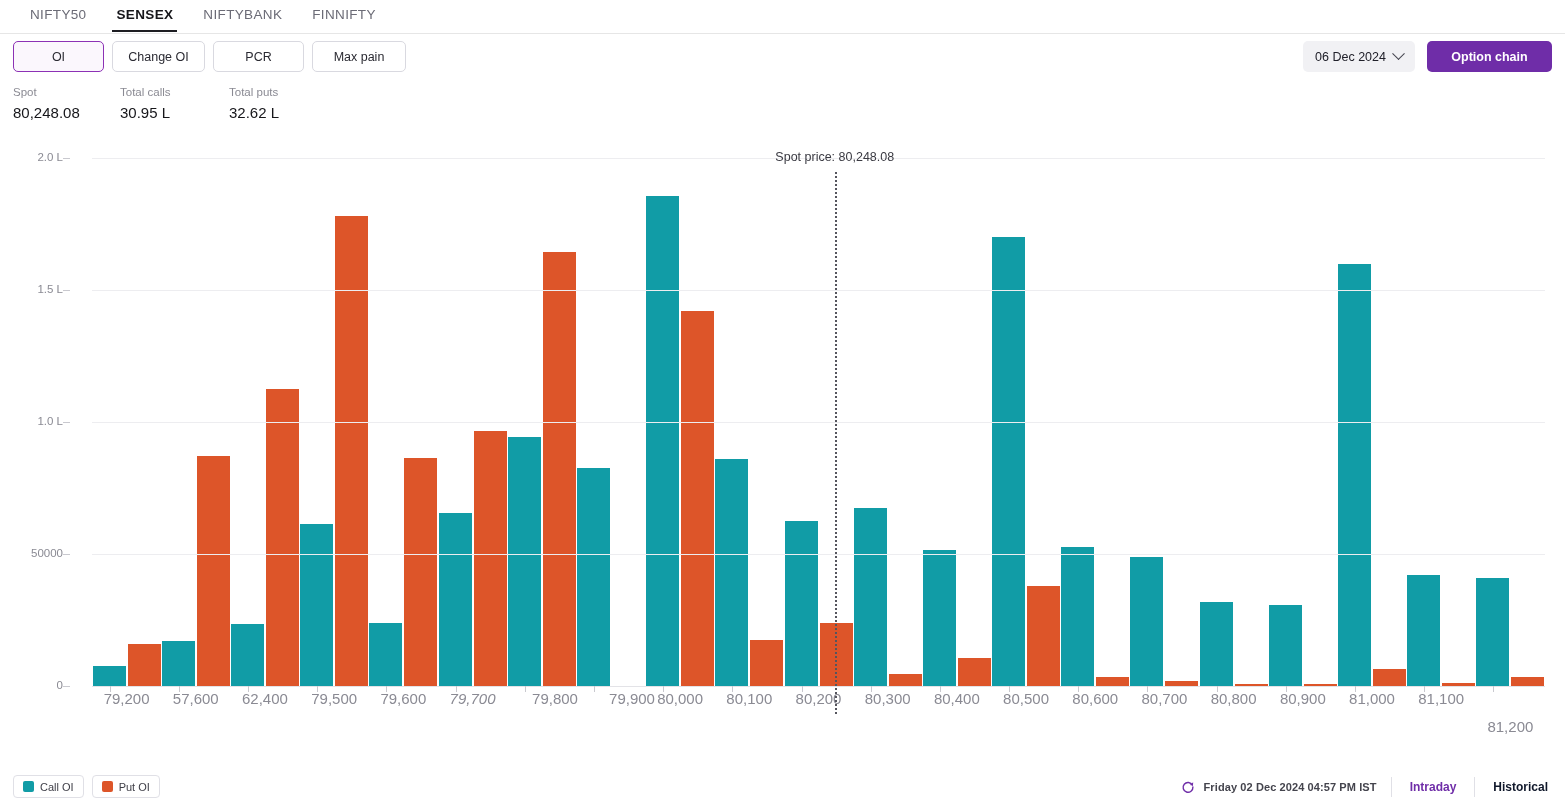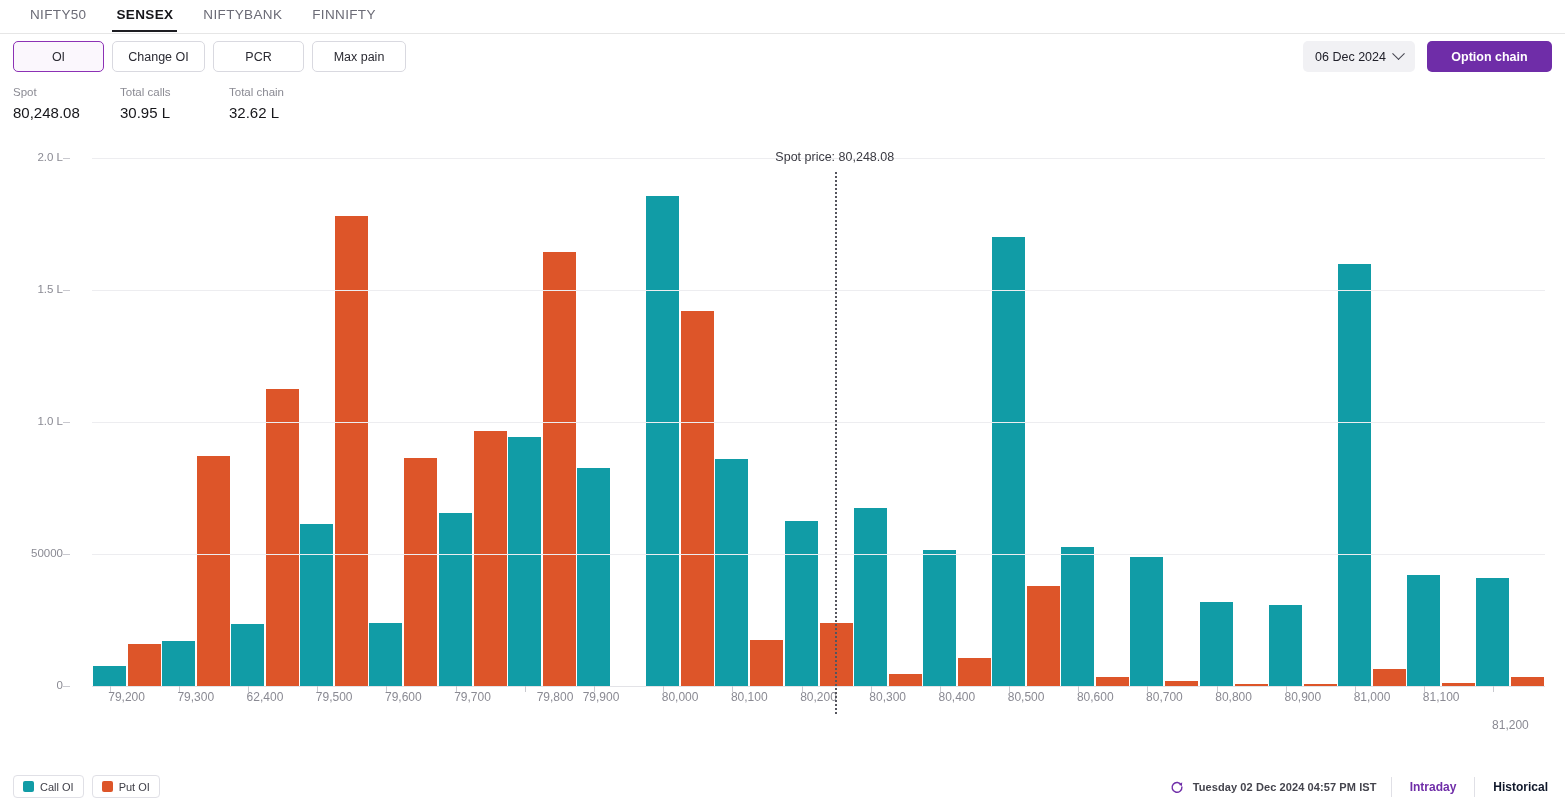--- a/index.html
+++ b/index.html
@@ -88,21 +88,21 @@
   }
 
   .bars { position: absolute; left: 0; top: 0; width: 100%; height: 528px; }
   .grp { position: absolute; bottom: 0; height: 528px; }
   .bar { position: absolute; bottom: 0; width: 33px; }
   .bar.call { left: 0; background: #119ca6; }
   .bar.put  { left: 35px; background: #dd5529; }
 
   .xtick {
     position: absolute; top: 532px; width: 90px; text-align: center;
-    font-size: 12px; color: #8a8a93;
+    font-size: 15px; color: #8a8a93;
   }
   .xtickmark { position: absolute; top: 528px; width: 1px; height: 6px; background: #c9c9cf; }
 
   .spotline {
     position: absolute; top: 14px; bottom: 0; width: 0;
     border-left: 2px dotted #55555d;
   }
   .spotlabel {
     position: absolute; top: -8px; transform: translateX(-50%);
     font-size: 12.5px; color: #3a3a42; white-space: nowrap;
@@ -152,21 +152,21 @@
 <div class="stats">
   <div class="stat" id="stat-spot">
     <div class="stat-label">Spot</div>
     <div class="stat-value">80,248.08</div>
   </div>
   <div class="stat" id="stat-calls">
     <div class="stat-label">Total calls</div>
     <div class="stat-value">30.95 L</div>
   </div>
   <div class="stat" id="stat-puts">
-    <div class="stat-label">Total chain</div>
+    <div class="stat-label">Total puts</div>
     <div class="stat-value">32.62 L</div>
   </div>
 </div>
 
 <div class="chart">
   <div class="plot" id="plot">
     <div class="bars" id="bars">
         <div class="grp" style="left: 0.595238px; width: 68px;">
           <div class="bar call" style="height: 19.8px;"></div>
           <div class="bar put" style="height: 42.24px;"></div>
@@ -262,33 +262,33 @@
       <div class="ytick" style="top: 264px;">1.0 L</div>
       <div class="gridline" style="top: 132px;"></div>
       <div class="ytickdash" style="top: 132px;"></div>
       <div class="ytick" style="top: 132px;">1.5 L</div>
       <div class="gridline" style="top: 0px;"></div>
       <div class="ytickdash" style="top: 0px;"></div>
       <div class="ytick" style="top: 0px;">2.0 L</div>
       <div class="xtickmark" style="left: 17.5952px;"></div>
       <div class="xtick" style="left: -10.4048px;">79,200</div>
       <div class="xtickmark" style="left: 86.7857px;"></div>
-      <div class="xtick" style="left: 58.7857px;">79,300</div>
+      <div class="xtick" style="left: 58.7857px;">57,600</div>
       <div class="xtickmark" style="left: 155.976px;"></div>
       <div class="xtick" style="left: 127.976px;">62,400</div>
       <div class="xtickmark" style="left: 225.167px;"></div>
       <div class="xtick" style="left: 197.167px;">79,500</div>
       <div class="xtickmark" style="left: 294.357px;"></div>
       <div class="xtick" style="left: 266.357px;">79,600</div>
       <div class="xtickmark" style="left: 363.548px;"></div>
-      <div class="xtick" style="left: 335.548px;">79,700</div>
+      <div class="xtick" style="left: 335.548px; font-style: italic;">79,700</div>
       <div class="xtickmark" style="left: 432.738px;"></div>
       <div class="xtick" style="left: 418px;">79,800</div>
       <div class="xtickmark" style="left: 501.929px;"></div>
-      <div class="xtick" style="left: 464px;">79,900</div>
+      <div class="xtick" style="left: 495px;">79,900</div>
       <div class="xtickmark" style="left: 571.119px;"></div>
       <div class="xtick" style="left: 543.119px;">80,000</div>
       <div class="xtickmark" style="left: 640.31px;"></div>
       <div class="xtick" style="left: 612.31px;">80,100</div>
       <div class="xtickmark" style="left: 709.5px;"></div>
       <div class="xtick" style="left: 681.5px;">80,200</div>
       <div class="xtickmark" style="left: 778.69px;"></div>
       <div class="xtick" style="left: 750.69px;">80,300</div>
       <div class="xtickmark" style="left: 847.881px;"></div>
       <div class="xtick" style="left: 819.881px;">80,400</div>
@@ -322,19 +322,19 @@
       <div class="legitem">
         <span class="swatch" style="background: rgb(221, 85, 41);"></span>
         <span>Put OI</span>
       </div>
     </div>
   <div class="fright">
     <svg class="refresh-icon" viewBox="0 0 20 20">
       <path d="M16.2 7.2A7 7 0 1 0 17 10" fill="none" stroke="#6f2da8" stroke-width="2" stroke-linecap="round"></path>
       <path d="M17.4 3.2 L17.1 7.8 L12.6 7.0 Z" fill="#6f2da8"></path>
     </svg>
-    <span class="stamp">Tuesday 02 Dec 2024 04:57 PM IST</span>
+    <span class="stamp">Friday 02 Dec 2024 04:57 PM IST</span>
     <span class="fsep"></span>
     <span class="fbtn active">Intraday</span>
     <span class="fsep"></span>
     <span class="fbtn inactive">Historical</span>
   </div>
 </div>
 
 </body></html>

